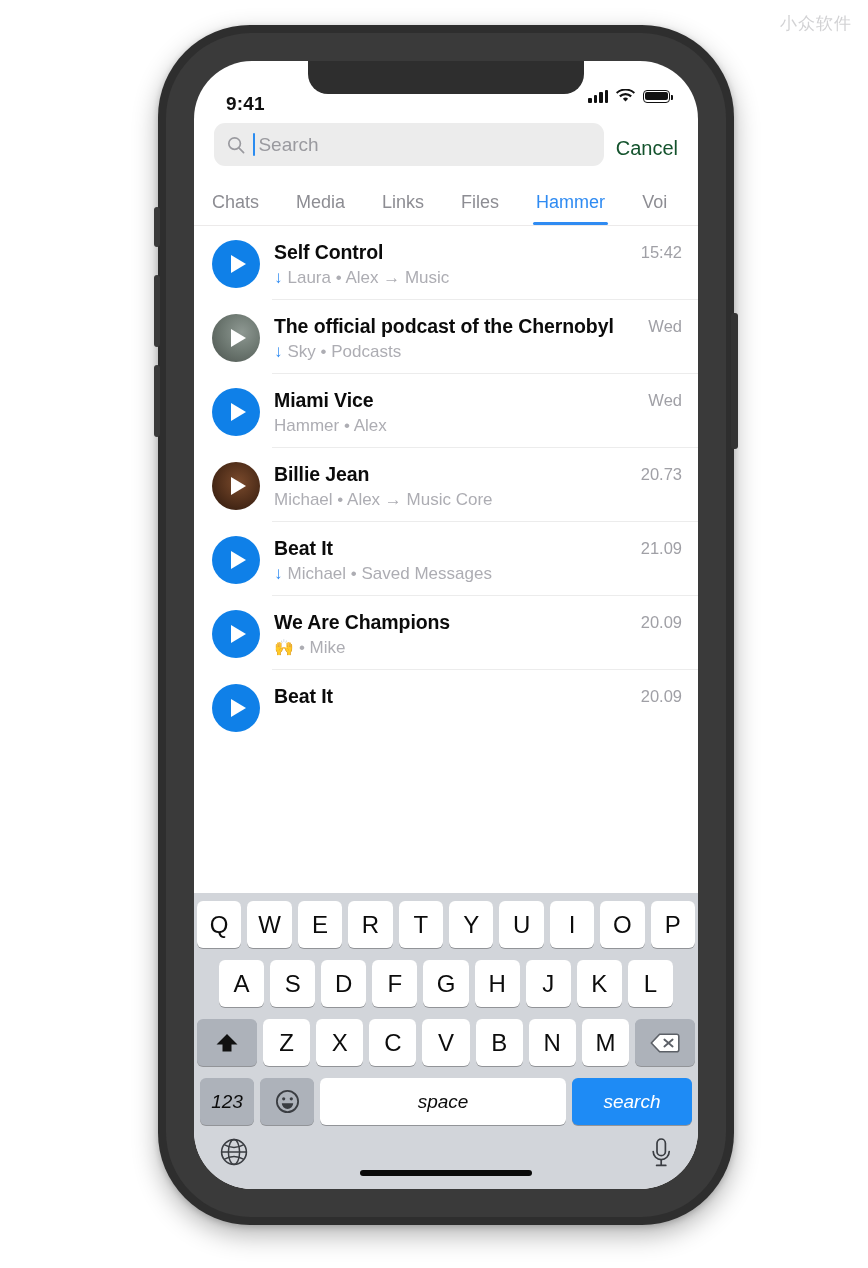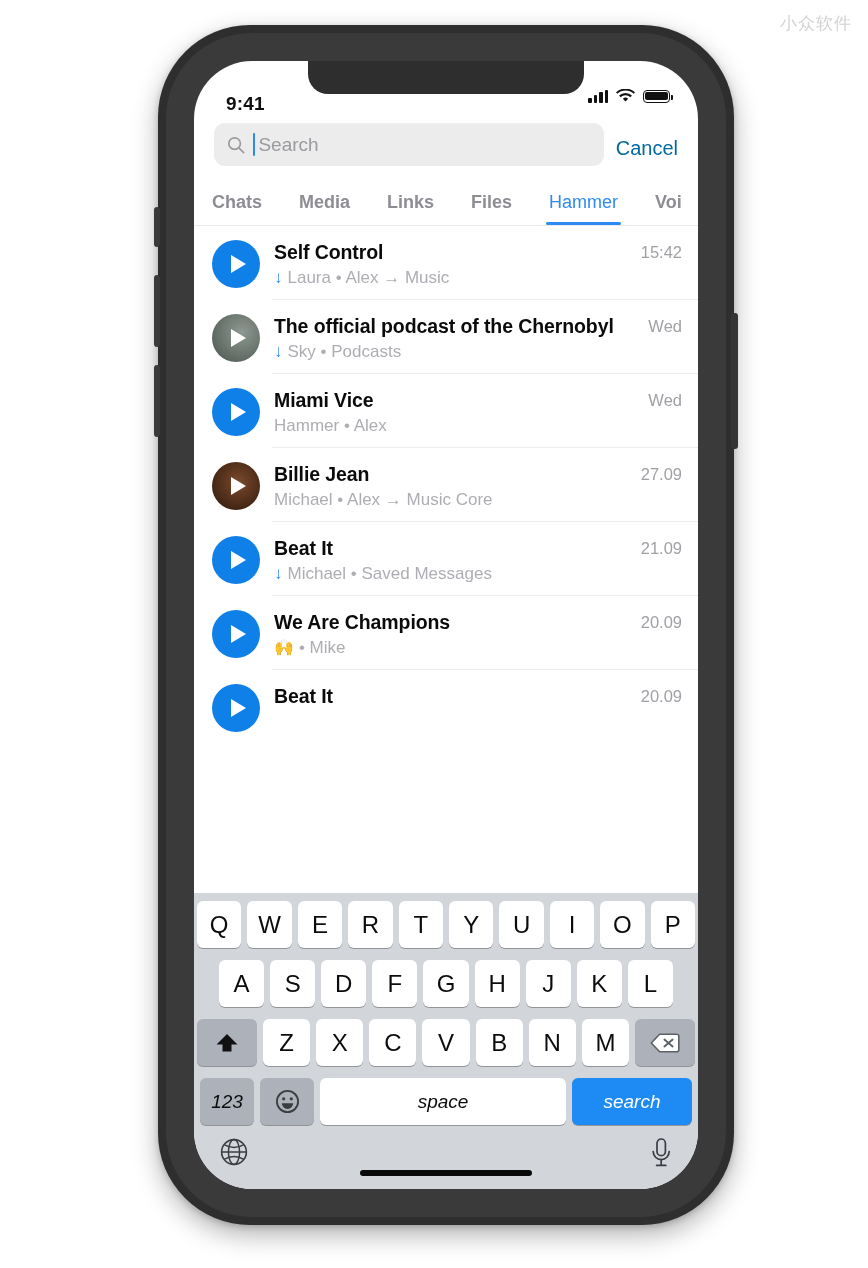--- a/index.html
+++ b/index.html
@@ -88,32 +88,32 @@
   .search-field {
     flex: 1; height: 43px; background: #ececec; border-radius: 11px;
     display: flex; align-items: center; padding: 0 13px; gap: 8px;
     position: relative;
   }
   .search-ph { color: #9a9a9f; font-size: 19px; }
   .caret {
     width: 2.4px; height: 23px; background: #2b8cf0; border-radius: 1px;
     margin-right: -5px;
   }
-  .cancel-btn { color: #0369a1; font-size: 20px; white-space: nowrap; padding-right: 2px; margin-top: 8px;}
+  .cancel-btn { color: #14532d; font-size: 20px; white-space: nowrap; padding-right: 2px; margin-top: 8px;}
 
   
   .tabs {
     display: flex; align-items: flex-end; gap: 0;
     padding: 0 18px; height: 48px;
     border-bottom: 1px solid #eceaea;
     position: relative;
   }
   .tab {
     font-size: 18px; color: #8d8d93;
-    padding: 0 0 12px 0; position: relative; white-space: nowrap; font-weight: bold;
+    padding: 0 0 12px 0; position: relative; white-space: nowrap;
   }
   .tab + .tab { margin-left: 37px; }
   .tab.active { color: #2f8bf2; font-weight: 500; }
   .tab.active::after {
     content:""; position:absolute; left:-3px; right:-3px; bottom:0;
     height: 3.4px; background:#2f8bf2; border-radius: 2px;
   }
 
   
   .list { position: relative; background: #fff; }
@@ -297,21 +297,21 @@
           </div>
         </div>
 
         <div class="row">
           <div class="avatar photo-brown">
               <div class="play-tri"></div>
             </div>
           <div class="row-body">
             <div class="row-top">
               <div class="row-title">Billie Jean</div>
-              <div class="row-time">27.09</div>
+              <div class="row-time">20.73</div>
             </div>
             <div class="row-sub">
               <span>Michael • Alex → Music Core</span>
             </div>
           </div>
         </div>
 
         <div class="row">
           <div class="avatar blue">
               <div class="play-tri"></div>

